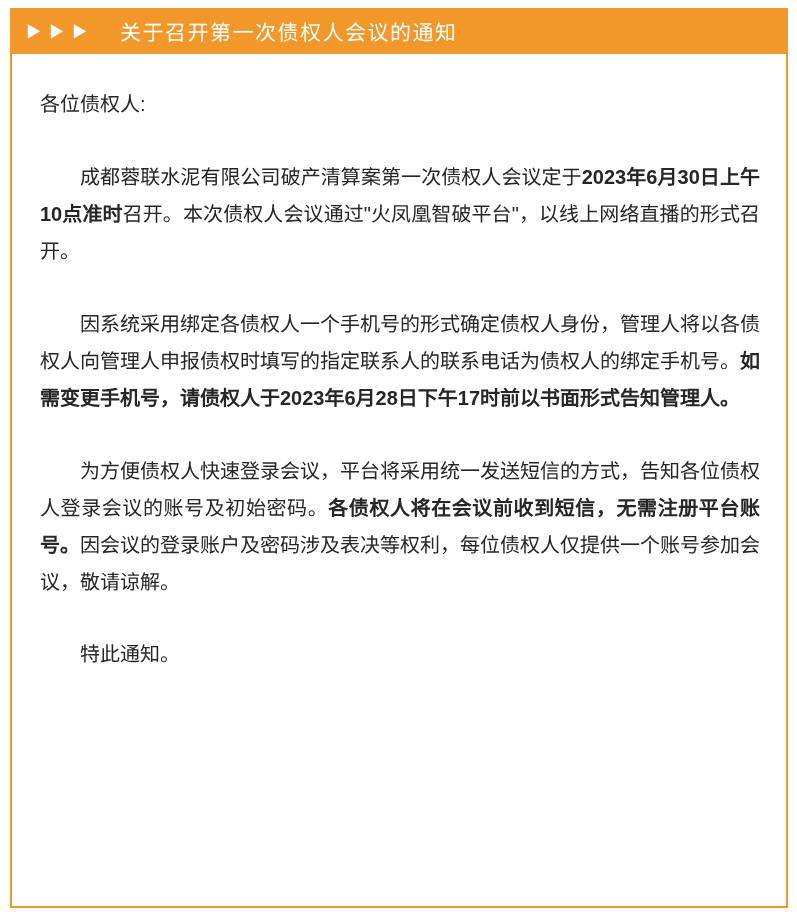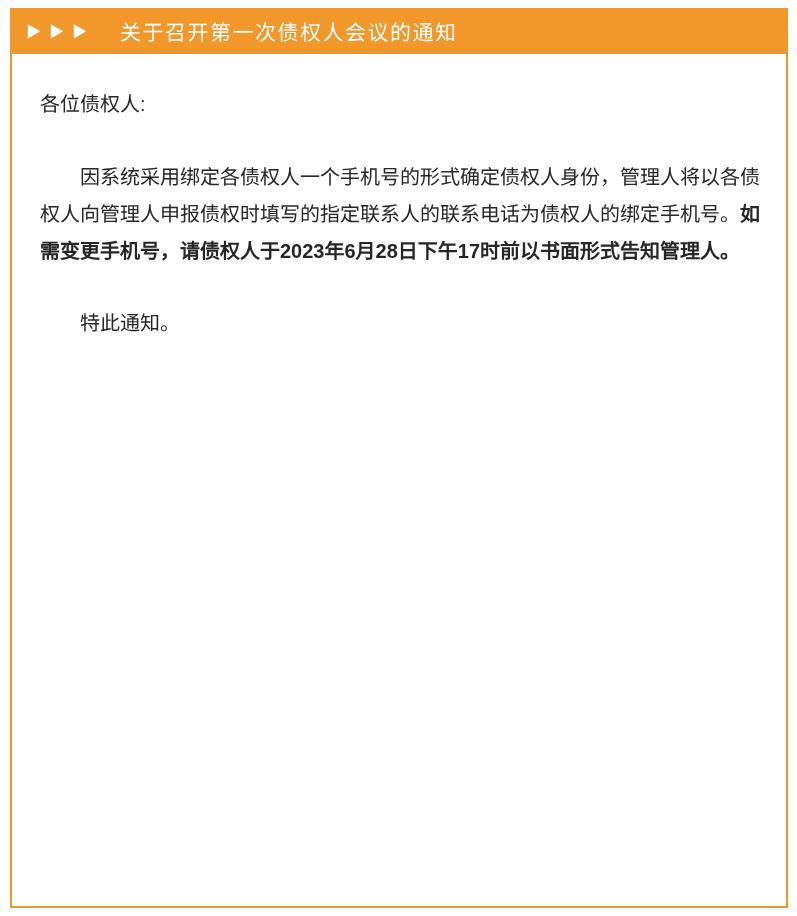--- a/index.html
+++ b/index.html
@@ -85,19 +85,21 @@
         <span class="tri">▶</span>
         <span class="tri">▶</span>
         <span class="tri">▶</span>
       </span>
       <h1 class="title">关于召开第一次债权人会议的通知</h1>
     </div>
 
     <div class="content">
       <p class="salutation">各位债权人:</p>
       <div id="paragraphs">
+          <p class="para"><span>成都蓉联水泥有限公司破产清算案第一次债权人会议定于</span><b>2023年6月30日上午10点准时</b><span>召开。本次债权人会议通过"火凤凰智破平台"，以线上网络直播的形式召开。</span></p>
           <p class="para"><span>因系统采用绑定各债权人一个手机号的形式确定债权人身份，管理人将以各债权人向管理人申报债权时填写的指定联系人的联系电话为债权人的绑定手机号。</span><b>如需变更手机号，请债权人于2023年6月28日下午17时前以书面形式告知管理人。</b></p>
+          <p class="para"><span>为方便债权人快速登录会议，平台将采用统一发送短信的方式，告知各位债权人登录会议的账号及初始密码。</span><b>各债权人将在会议前收到短信，无需注册平台账号。</b><span>因会议的登录账户及密码涉及表决等权利，每位债权人仅提供一个账号参加会议，敬请谅解。</span></p>
         </div>
       <p class="closing">特此通知。</p>
     </div>
 
   </div>
 </div>
 
 </body></html>

